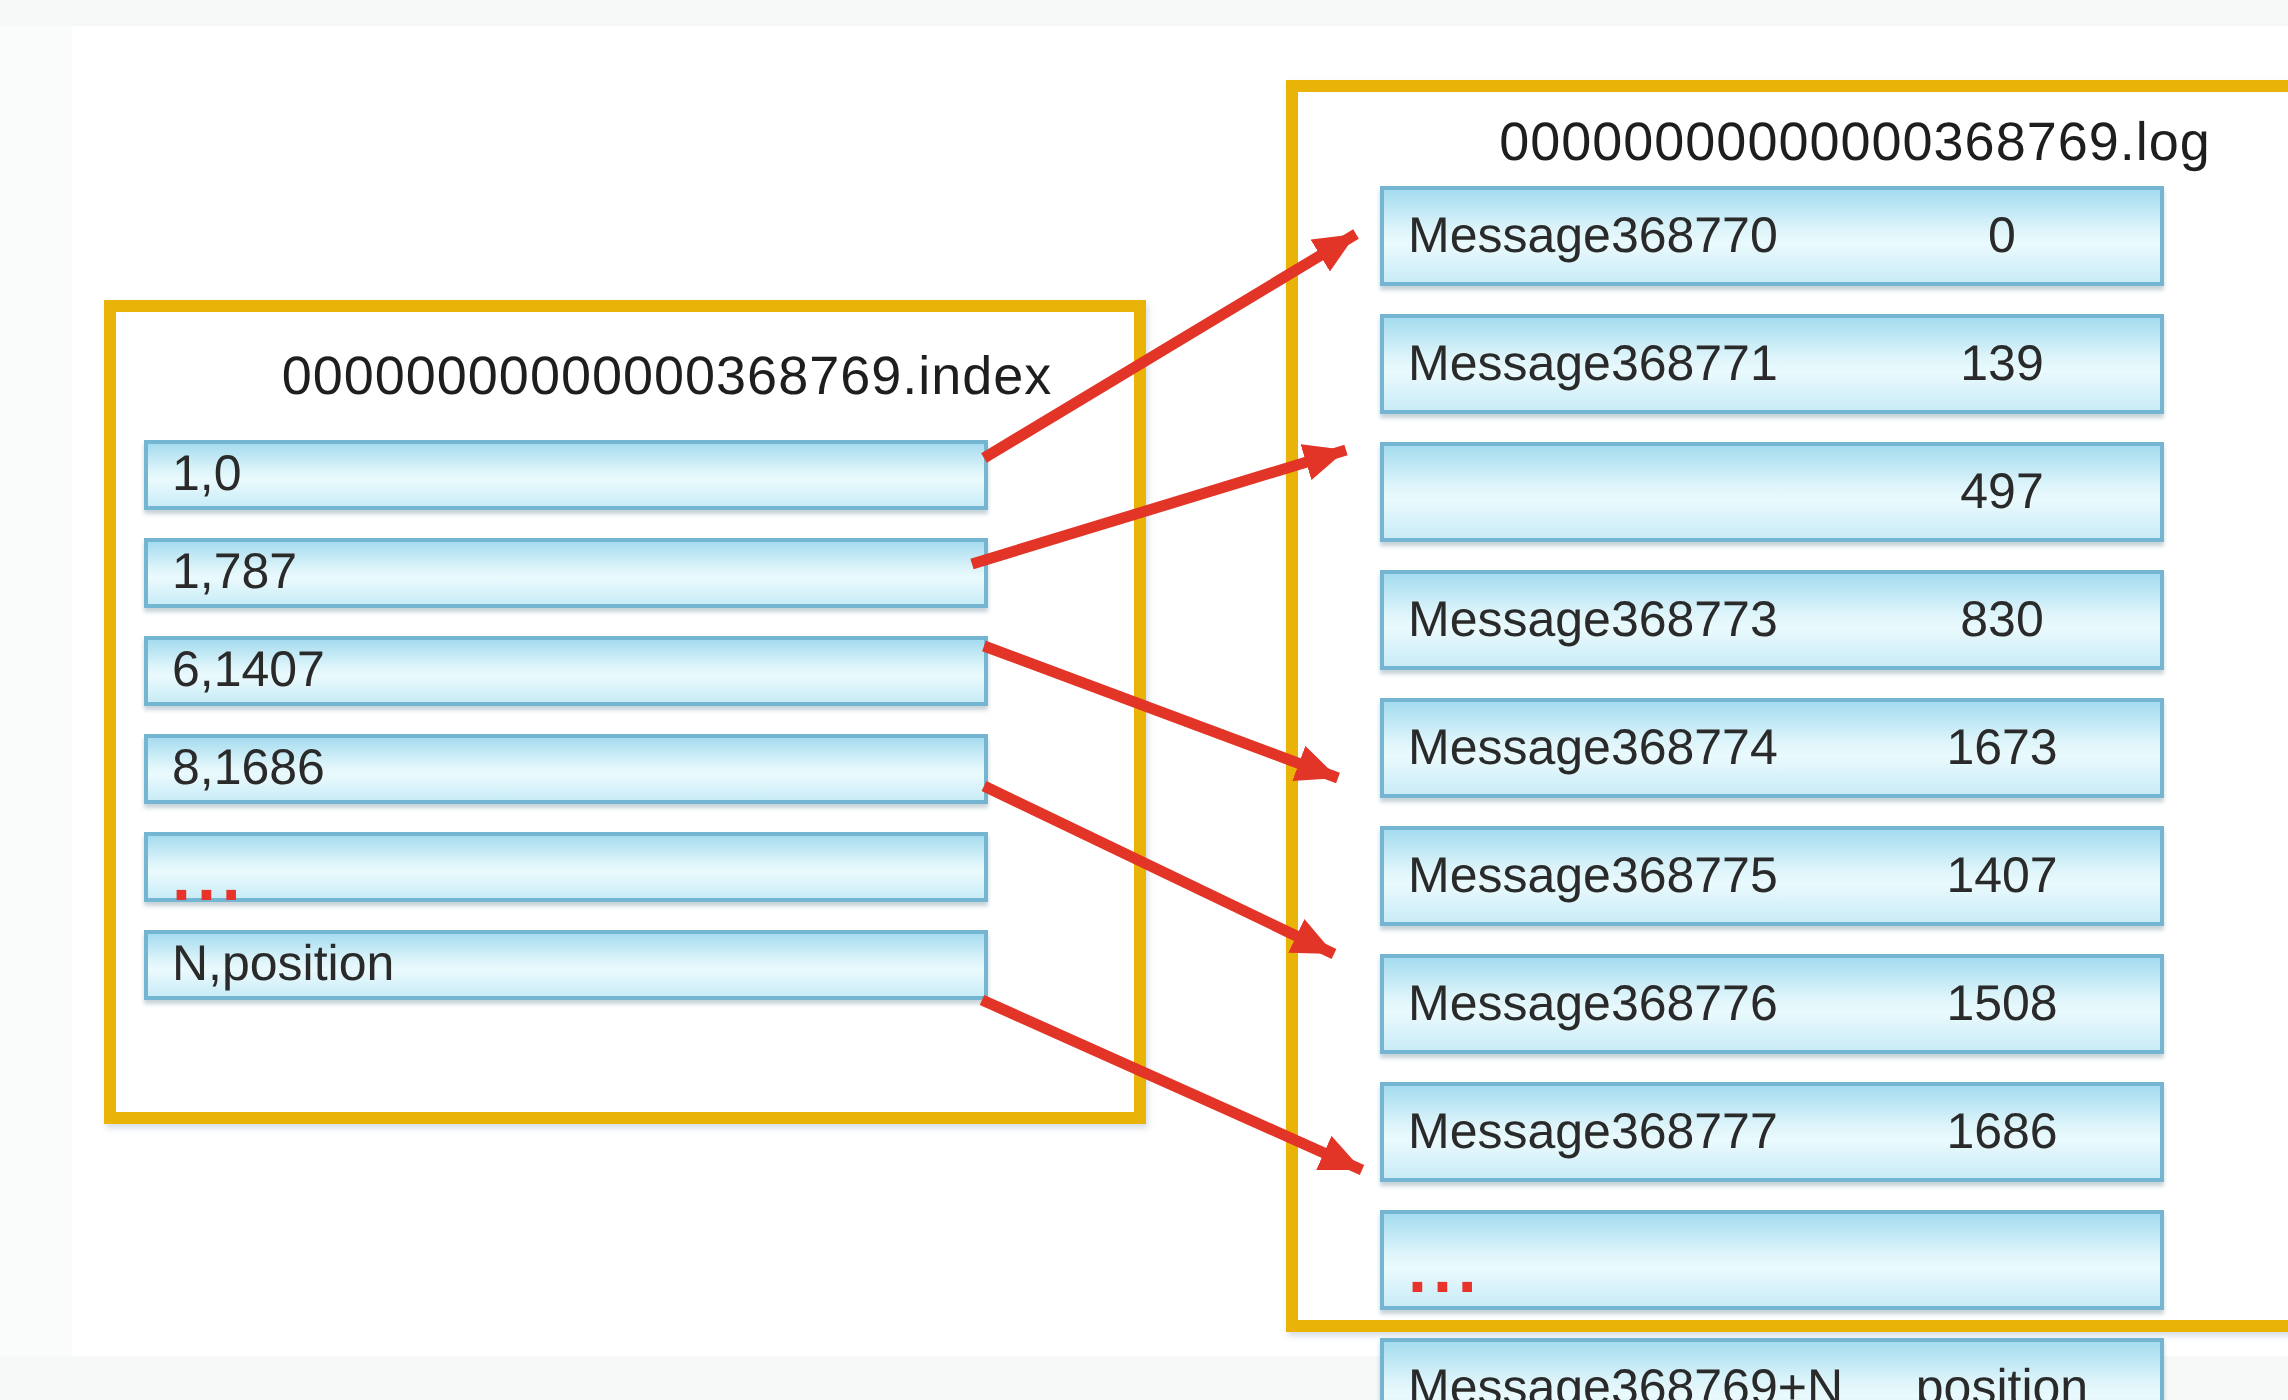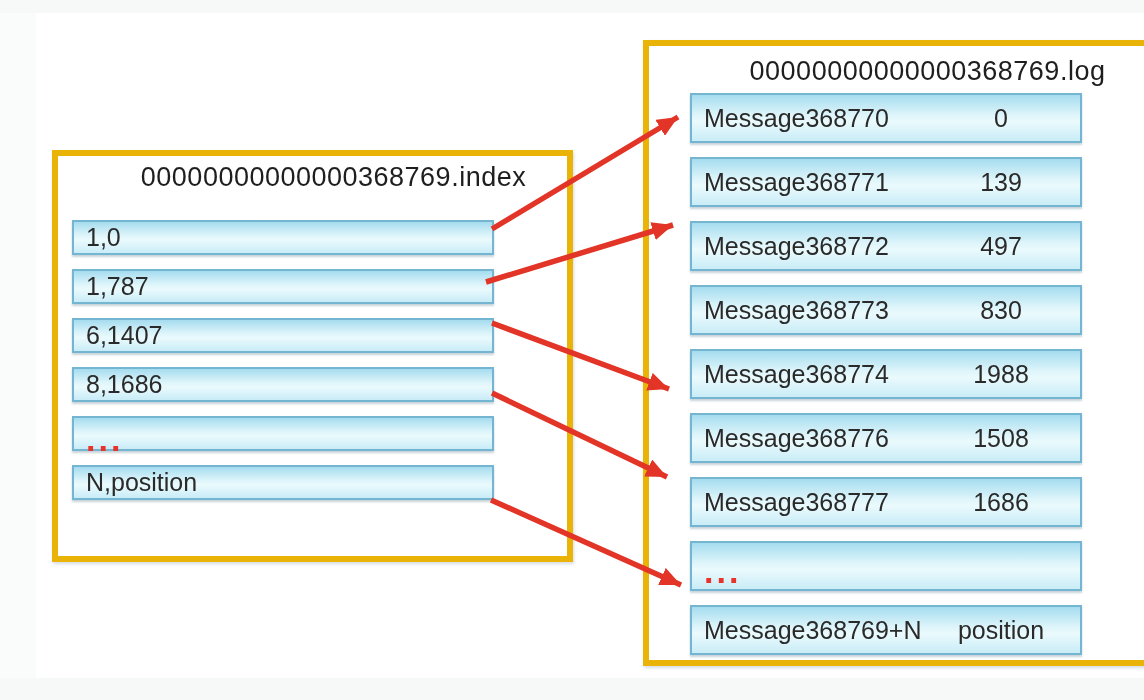--- a/index.html
+++ b/index.html
@@ -13,21 +13,21 @@
   .strip-bottom{left:0;top:678px;width:1144px;height:22px;}
   .strip-left{left:0;top:13px;width:36px;height:665px;background:#fafbfb;}
 
   .filebox{position:absolute;background:#ffffff;border:6px solid #eab308;
            box-shadow:1px 2px 3px rgba(90,120,150,.25);padding-left:42px;}
   #index-box{left:52px;top:150px;width:467px;height:400px;}
   #log-box{left:643px;top:40px;width:473px;height:614px;}
 
   .file-title{width:100%;text-align:center;font-size:27px;line-height:32px;color:#1e1e1e;
               letter-spacing:0.5px;white-space:nowrap;}
-  #index-box .file-title{margin-top:5px;}
+  #index-box .file-title{margin-top:16px;}
   #log-box .file-title{margin-top:9px;}
 
   .rows{position:absolute;}
   #index-box .rows{left:14px;top:64px;width:422px;}
   #log-box .rows{left:41px;top:47px;width:392px;}
 
   .cell{box-sizing:border-box;border:2px solid #74b6d2;
         background:linear-gradient(180deg,#a5dcef 0%,#dcf4fa 42%,#eafafd 58%,#c9ecf7 100%);
         box-shadow:0 2px 2px rgba(70,110,130,.3);
         display:flex;align-items:center;
@@ -84,30 +84,33 @@
     <div class="rows">
       <div class="cell log-row">
         <span class="name">Message368770</span>
         <span class="num">0</span>
       </div>
       <div class="cell log-row">
         <span class="name">Message368771</span>
         <span class="num">139</span>
       </div>
       <div class="cell log-row">
-        <span class="name">Message368772</span>
         <span class="num">497</span>
       </div>
       <div class="cell log-row">
         <span class="name">Message368773</span>
         <span class="num">830</span>
       </div>
       <div class="cell log-row">
         <span class="name">Message368774</span>
-        <span class="num">1988</span>
+        <span class="num">1673</span>
+      </div>
+      <div class="cell log-row">
+        <span class="name">Message368775</span>
+        <span class="num">1407</span>
       </div>
       <div class="cell log-row">
         <span class="name">Message368776</span>
         <span class="num">1508</span>
       </div>
       <div class="cell log-row">
         <span class="name">Message368777</span>
         <span class="num">1686</span>
       </div>
       <div class="cell log-row">

